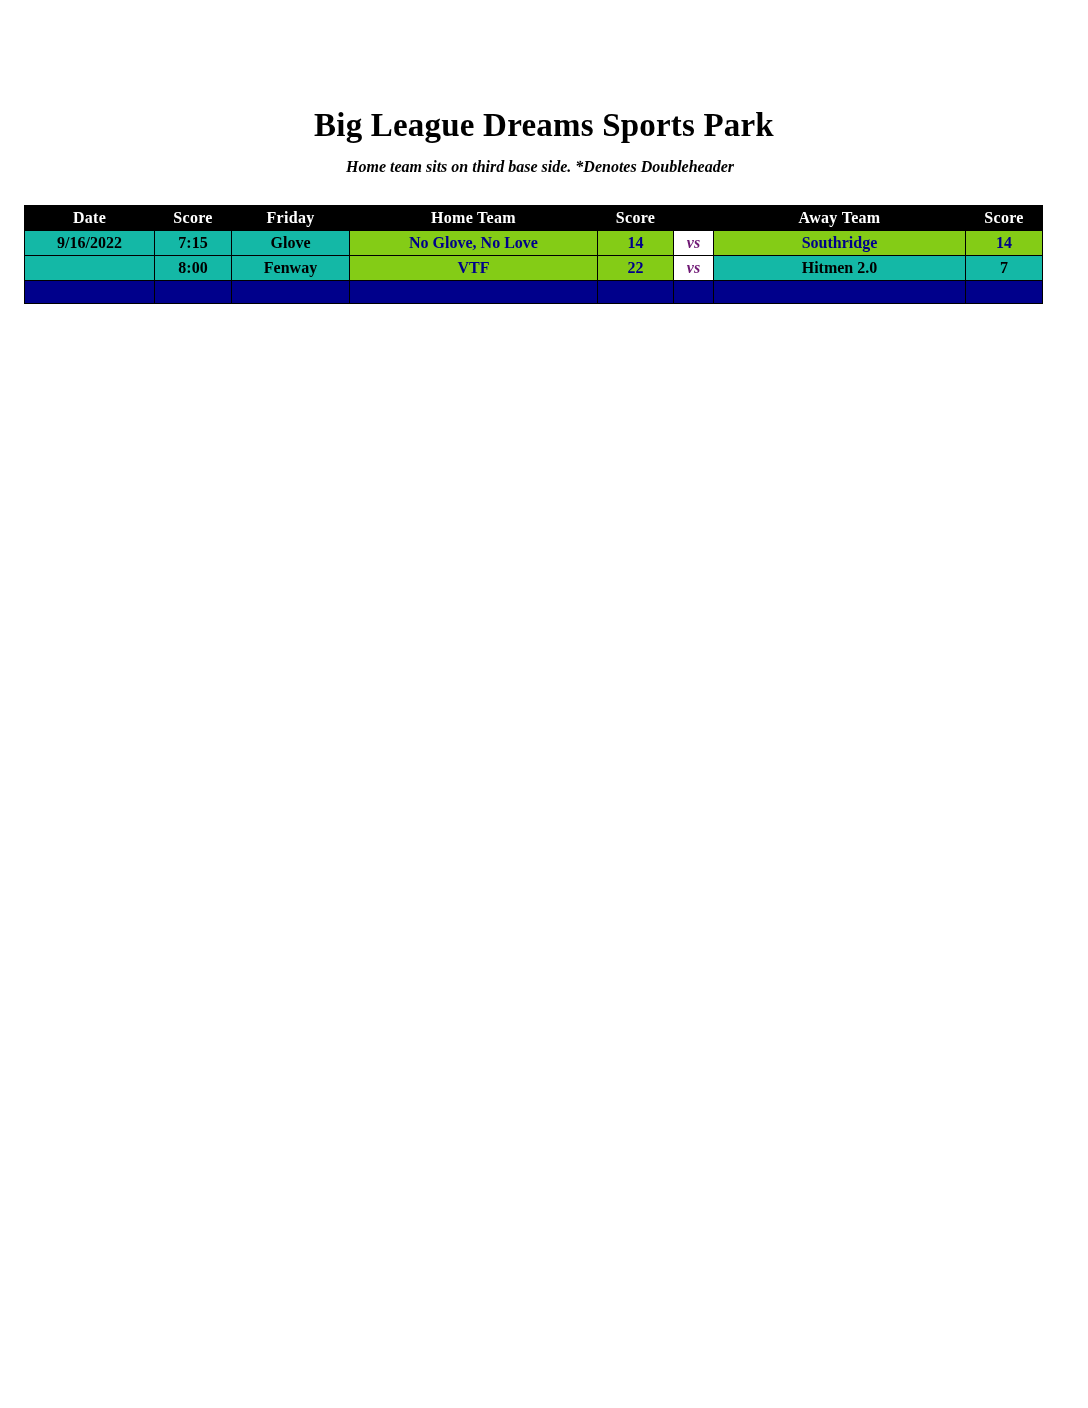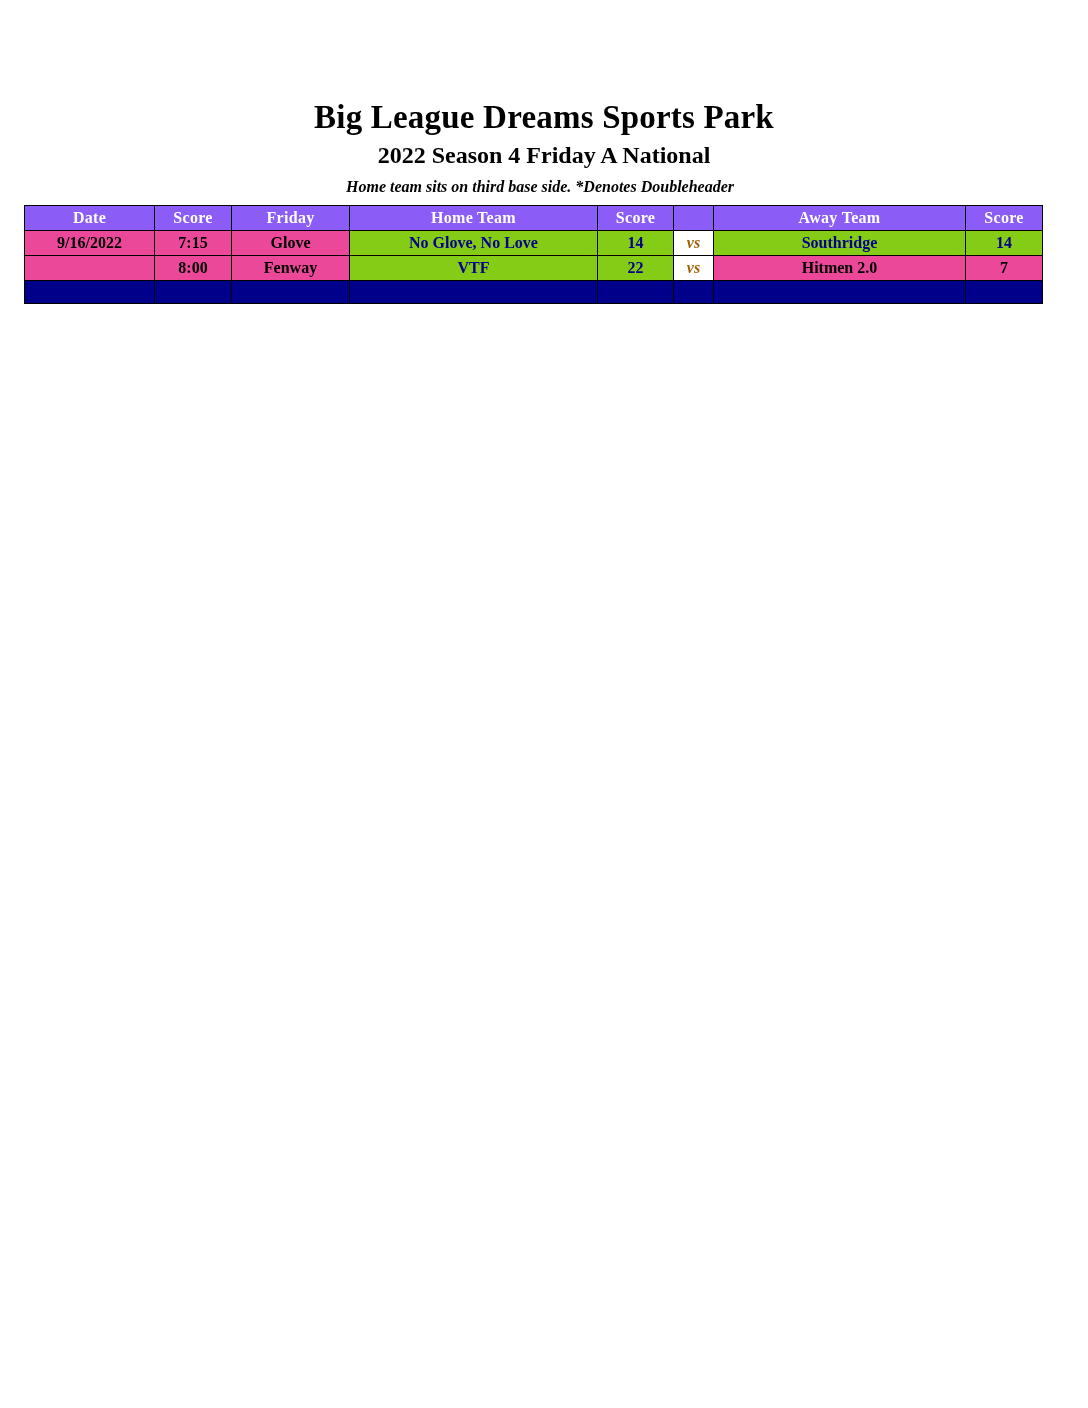--- a/index.html
+++ b/index.html
@@ -23,21 +23,21 @@
   .title-block {
     text-align: center;
     padding-top: 94px;
   }
   .doc-title {
     font-family: "Liberation Serif", serif;
     font-weight: bold;
     font-size: 33px;
     line-height: 38px;
     letter-spacing: 0.2px;
-    margin: 4px;
+    margin: 12px;
   }
   .doc-subtitle {
     font-family: "Liberation Serif", serif;
     font-weight: bold;
     font-size: 24px;
     line-height: 30px;
     margin: 4px 0 0 0;
   }
   .doc-note {
     font-family: "Liberation Serif", serif;
@@ -66,58 +66,57 @@
     height: 24px;
     font-size: 16px;
     font-weight: bold;
     text-align: center;
     vertical-align: middle;
     font-family: "Liberation Serif", serif;
     overflow: hidden;
     white-space: nowrap;
   }
   thead th {
-    background: #8b5cf6;
+    background: #000000;
     color: #ffffff;
     height: 25px;
     font-size: 16px;
     letter-spacing: 0.3px;
   }
   .col-date    { width: 130px; }
   .col-time    { width: 77px; }
   .col-replica { width: 118px; }
   .col-home    { width: 248px; }
   .col-score1  { width: 76px; }
   .col-vs      { width: 40px; }
   .col-away    { width: 252px; }
   .col-score2  { width: 77px; }
 
   td.cell-yellow { background: #84cc16; color: #00008b; }
-  td.cell-plain  { background: #ec4899; color: #000000; }
+  td.cell-plain  { background: #14b8a6; color: #000000; }
   td.cell-vs {
     background: #ffffff;
-    color: #a16207;
+    color: #701a75;
     font-style: italic;
     font-size: 14px;
     font-weight: bold;
   }
   tr.filler td {
     background: #00008b;
     height: 22px;
     border: 1px solid #000000;
   }
 </style>
 </head>
 <body>
 
 <div class="page">
 
   <div class="title-block">
     <h1 class="doc-title">Big League Dreams Sports Park</h1>
-    <h2 class="doc-subtitle">2022 Season 4 Friday A National</h2>
     <p class="doc-note">Home team sits on third base side.  *Denotes Doubleheader</p>
   </div>
 
   <div class="schedule-wrap">
     <table class="schedule">
       <colgroup>
         <col class="col-date">
         <col class="col-time">
         <col class="col-replica">
         <col class="col-home">

